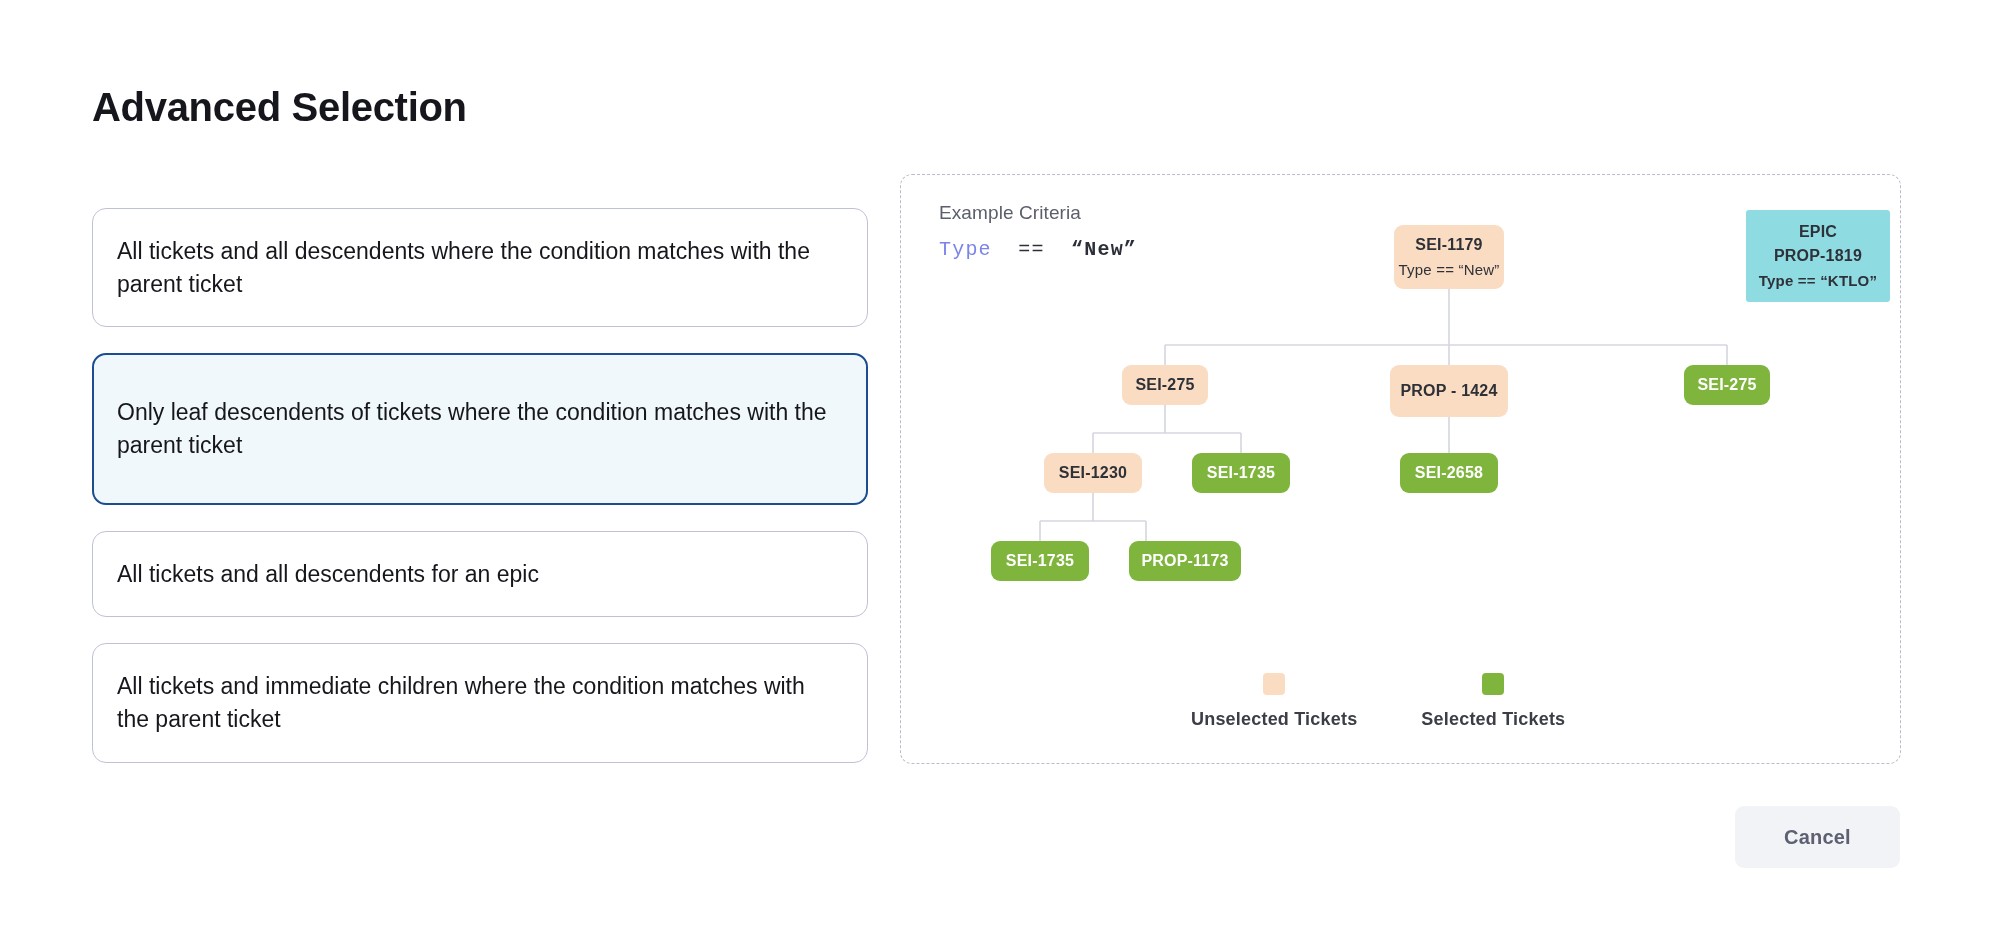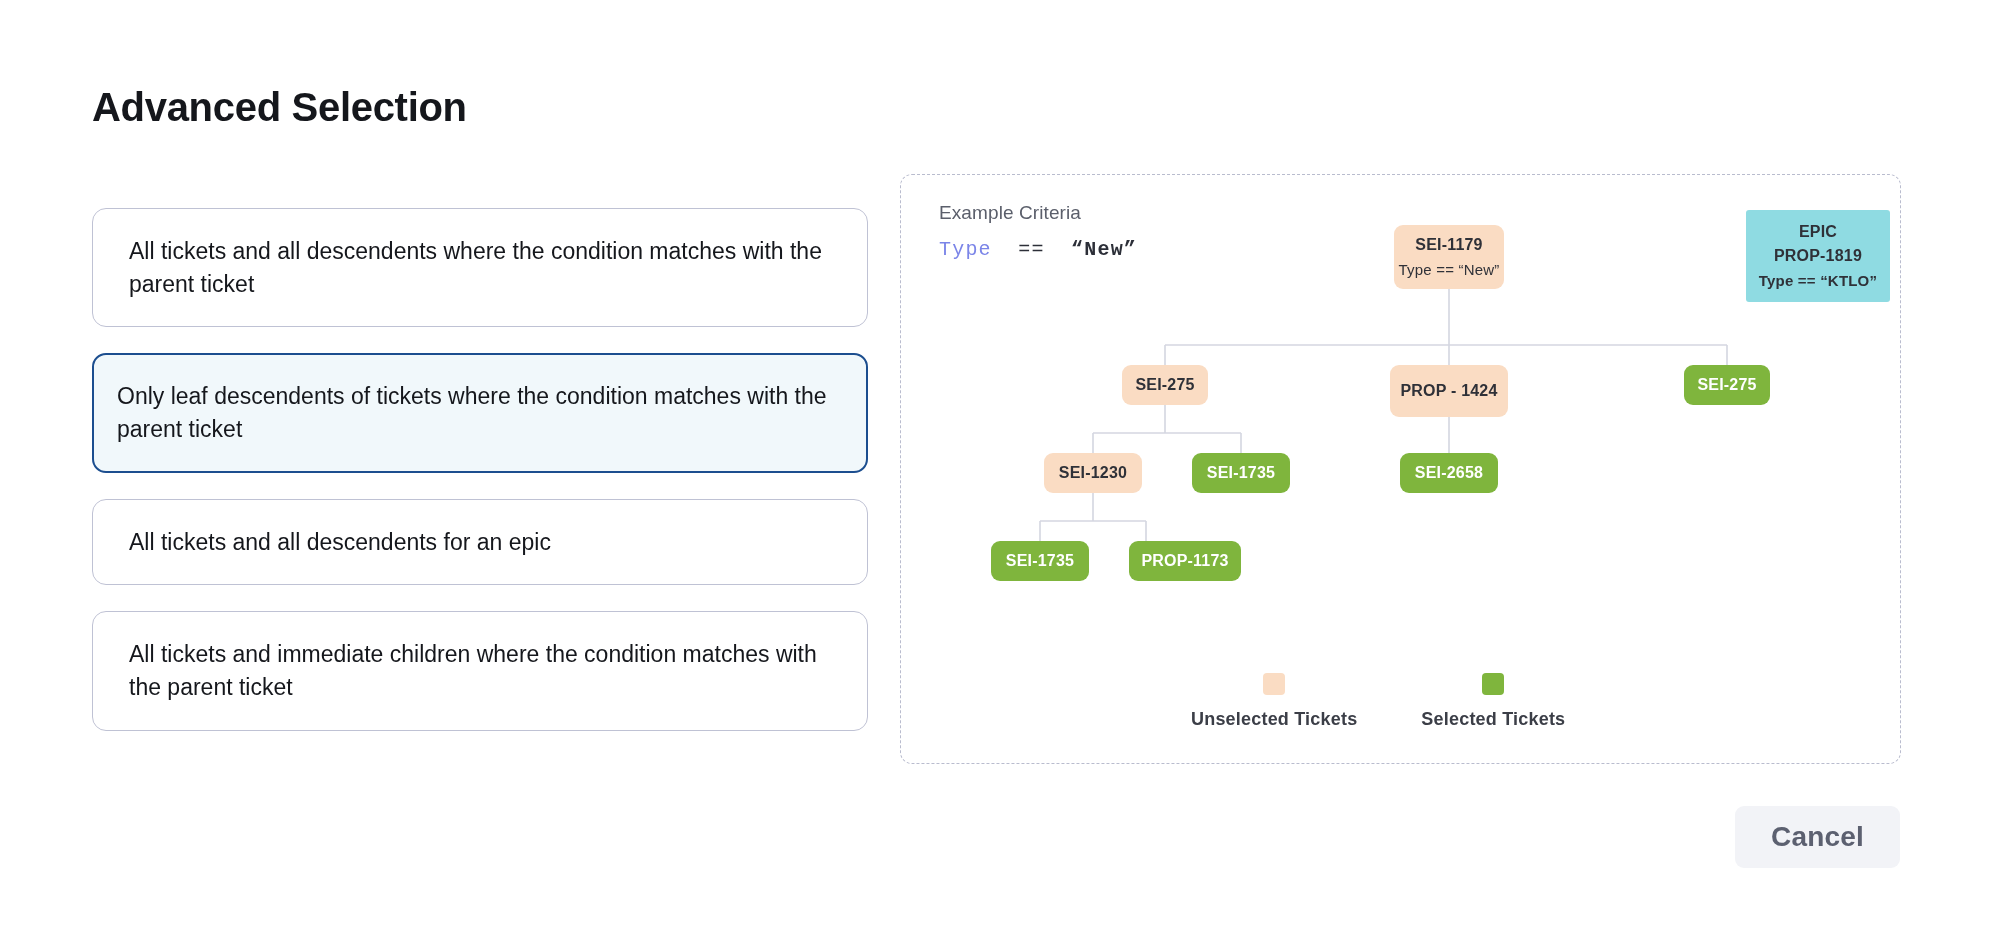--- a/index.html
+++ b/index.html
@@ -32,34 +32,34 @@
   .options {
     position: absolute;
     left: 92px;
     top: 208px;
     width: 776px;
   }
   .option {
     border: 1px solid #bfc2d4;
     border-radius: 14px;
     background: #ffffff;
-    padding: 26px 36px;
+    padding: 26px 24px;
     margin-bottom: 26px;
     font-size: 23px;
     line-height: 1.42;
     color: #15171c;
     cursor: pointer;
     min-height: 62px;
     display: flex;
     align-items: center;
   }
   .option.selected {
     border: 2px solid #1c4e8f;
     background: #f1f8fb;
-    padding: 25px 23px;
+    padding: 41px 23px;
   }
   .option-text { display: block; }
 
   
   .diagram-panel {
     position: absolute;
     left: 900px;
     top: 174px;
     width: 1001px;
     height: 590px;
@@ -138,21 +138,21 @@
     right: 90px;
     top: 806px;
     display: flex;
     align-items: center;
     gap: 32px;
   }
   .btn {
     border: none;
     border-radius: 9px;
     font-family: "Liberation Sans", sans-serif;
-    font-size: 28px;
+    font-size: 20px;
     font-weight: 700;
     cursor: pointer;
     letter-spacing: 0.2px;
   }
   .btn-cancel {
     background: #f2f3f7;
     color: #5c6070;
     width: 165px;
     height: 62px;
   }

